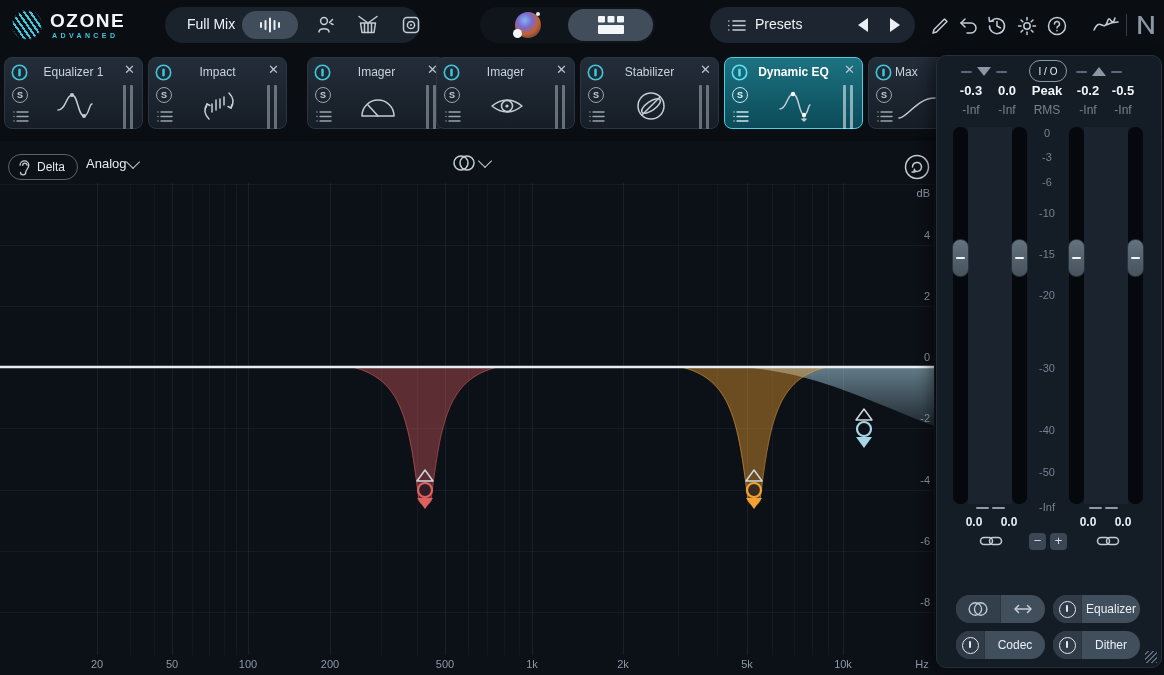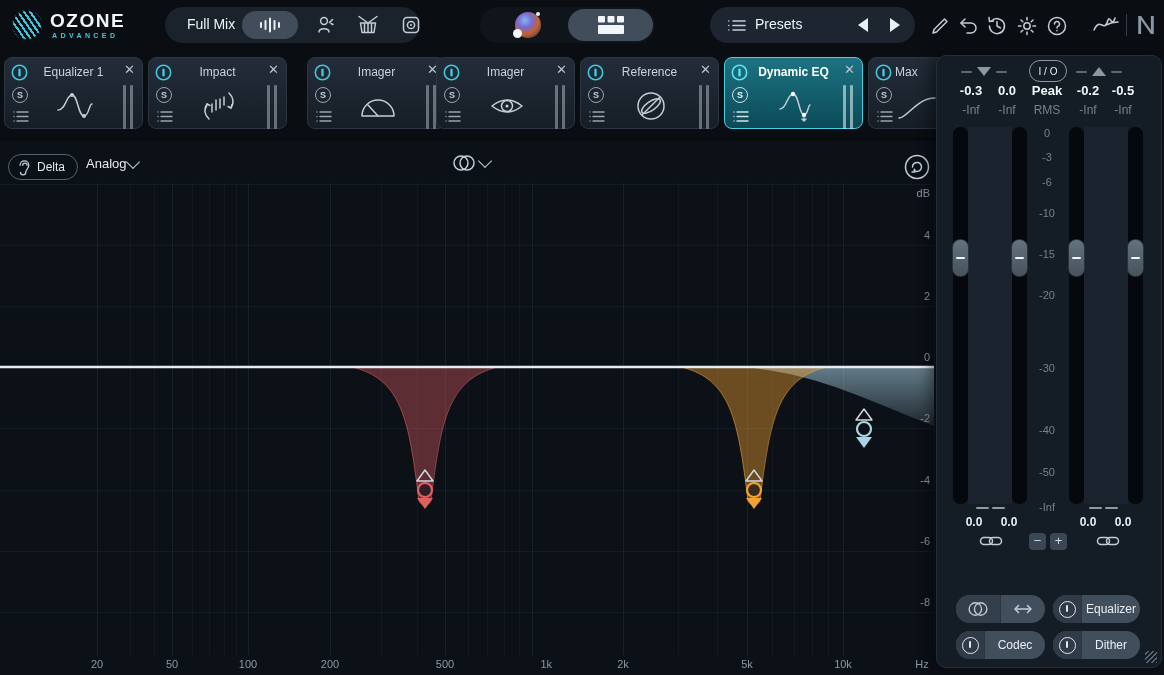--- a/index.html
+++ b/index.html
@@ -340,21 +340,21 @@
       </svg>
     <div class="grm" style="right:16px;"></div>
     <div class="grm" style="right:9px;"></div>
   </div>
 
   <div class="card" style="left:580px;">
     <svg class="abs" style="left:6px;top:6px;" width="17" height="17" viewBox="0 0 17 17">
         <circle cx="8.5" cy="8.5" r="7.2" stroke="var(--accent)" stroke-width="1.6" fill="none"></circle>
         <rect x="7.3" y="4.5" width="2.4" height="8" rx="1.2" fill="var(--accent)"></rect>
       </svg>
-    <div class="title">Reference</div>
+    <div class="title">Stabilizer</div>
     <div class="close">✕</div>
     <div class="sbadge">S</div>
     <svg class="abs" style="left:8px;top:53px;" width="16" height="11" viewBox="0 0 16 11">
         <g stroke="#98a4b1" stroke-width="1.4" stroke-linecap="round">
           <line x1="1" y1="1" x2="1" y2="1"></line>
           <line x1="4" y1="1" x2="15" y2="1"></line>
           <line x1="1" y1="5.5" x2="1" y2="5.5"></line>
           <line x1="4" y1="5.5" x2="15" y2="5.5"></line>
           <line x1="1" y1="10" x2="1" y2="10"></line>
           <line x1="4" y1="10" x2="15" y2="10"></line>
@@ -533,21 +533,21 @@
   <div class="axlab" style="left:890px;top:412px;width:40px;text-align:right;">-2</div>
   <div class="axlab" style="left:890px;top:474px;width:40px;text-align:right;">-4</div>
   <div class="axlab" style="left:890px;top:535px;width:40px;text-align:right;">-6</div>
   <div class="axlab" style="left:890px;top:596px;width:40px;text-align:right;">-8</div>
 
   <div class="axlab" style="left:77px;top:658px;width:40px;text-align:center;">20</div>
   <div class="axlab" style="left:152px;top:658px;width:40px;text-align:center;">50</div>
   <div class="axlab" style="left:228px;top:658px;width:40px;text-align:center;">100</div>
   <div class="axlab" style="left:310px;top:658px;width:40px;text-align:center;">200</div>
   <div class="axlab" style="left:425px;top:658px;width:40px;text-align:center;">500</div>
-  <div class="axlab" style="left:512px;top:658px;width:40px;text-align:right;">1k</div>
+  <div class="axlab" style="left:512px;top:658px;width:40px;text-align:center;">1k</div>
   <div class="axlab" style="left:603px;top:658px;width:40px;text-align:center;">2k</div>
   <div class="axlab" style="left:727px;top:658px;width:40px;text-align:center;">5k</div>
   <div class="axlab" style="left:823px;top:658px;width:40px;text-align:center;">10k</div>
   <div class="axlab" style="left:902px;top:658px;width:40px;text-align:center;">Hz</div>
 
   <div class="panel">
 
     <div class="abs" style="left:24px;top:6px;">
       <span class="dash"></span><span class="tri-dn"></span><span class="dash"></span>
     </div>

